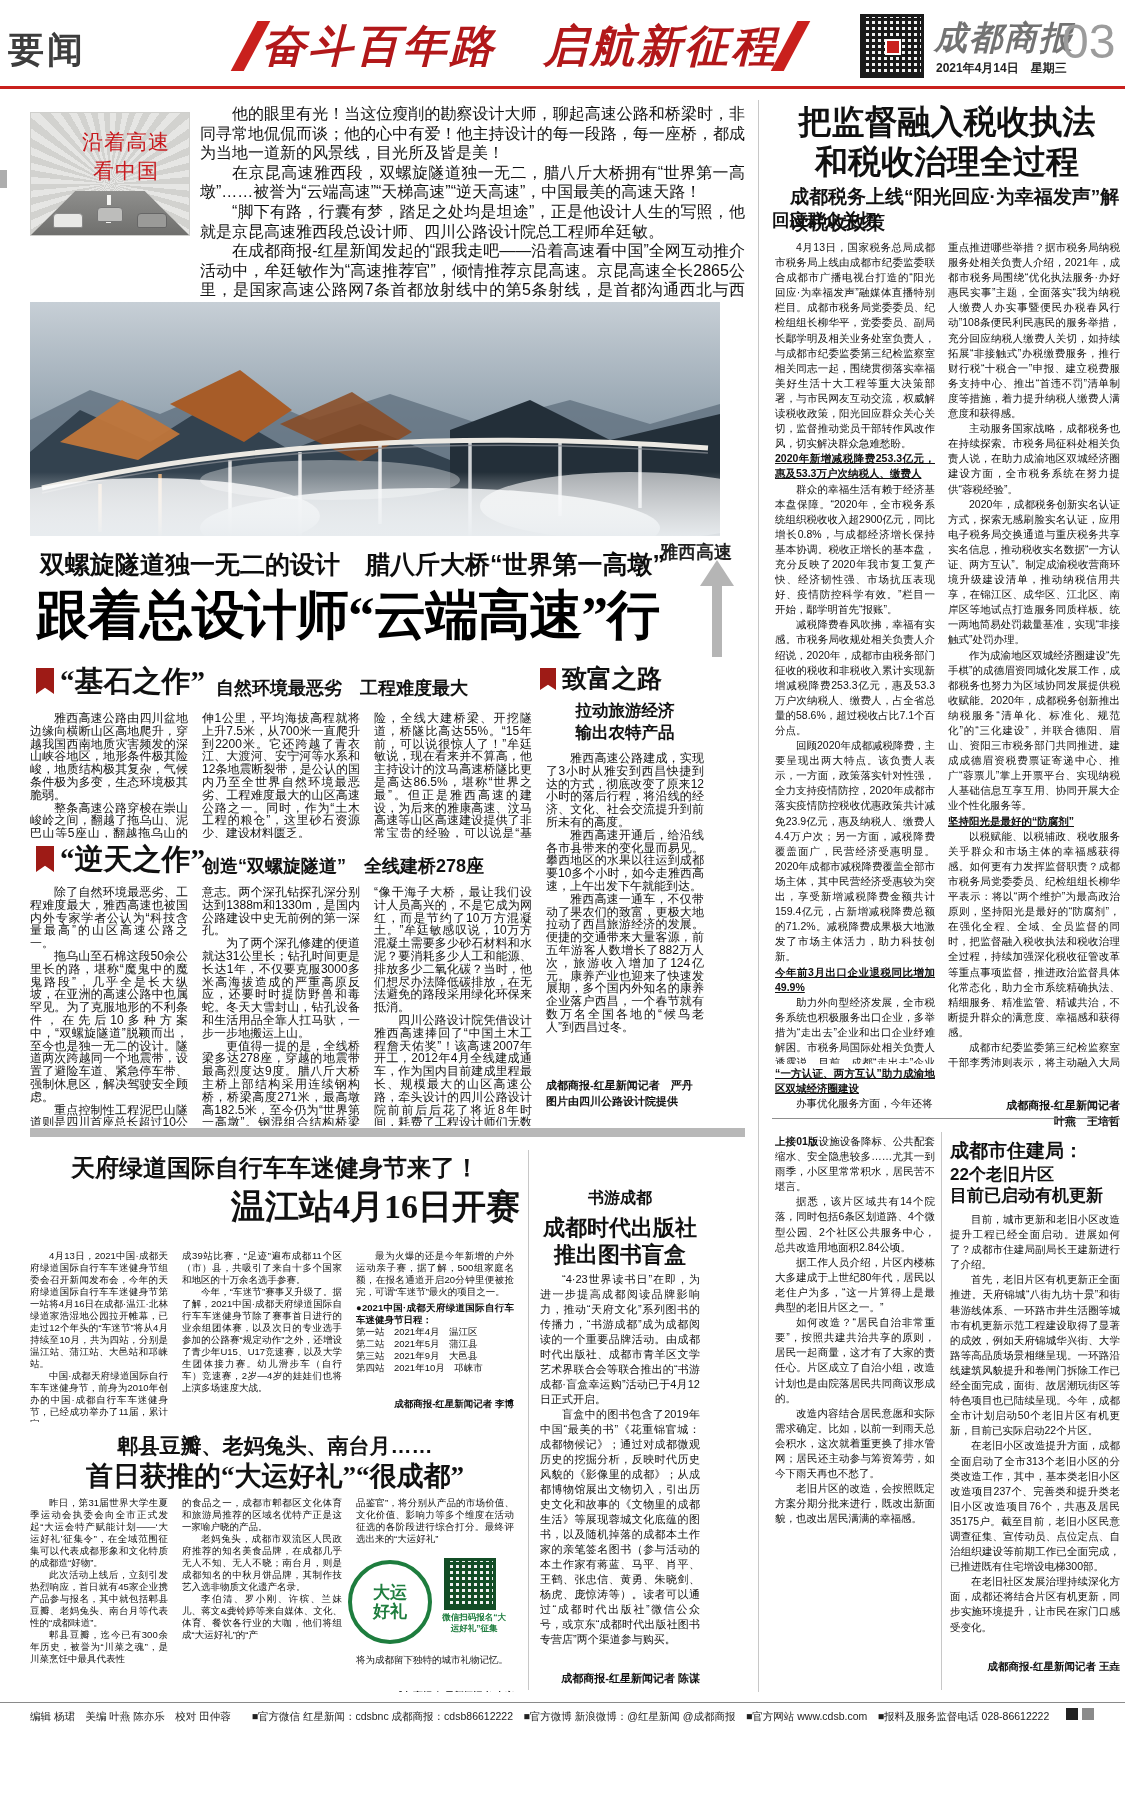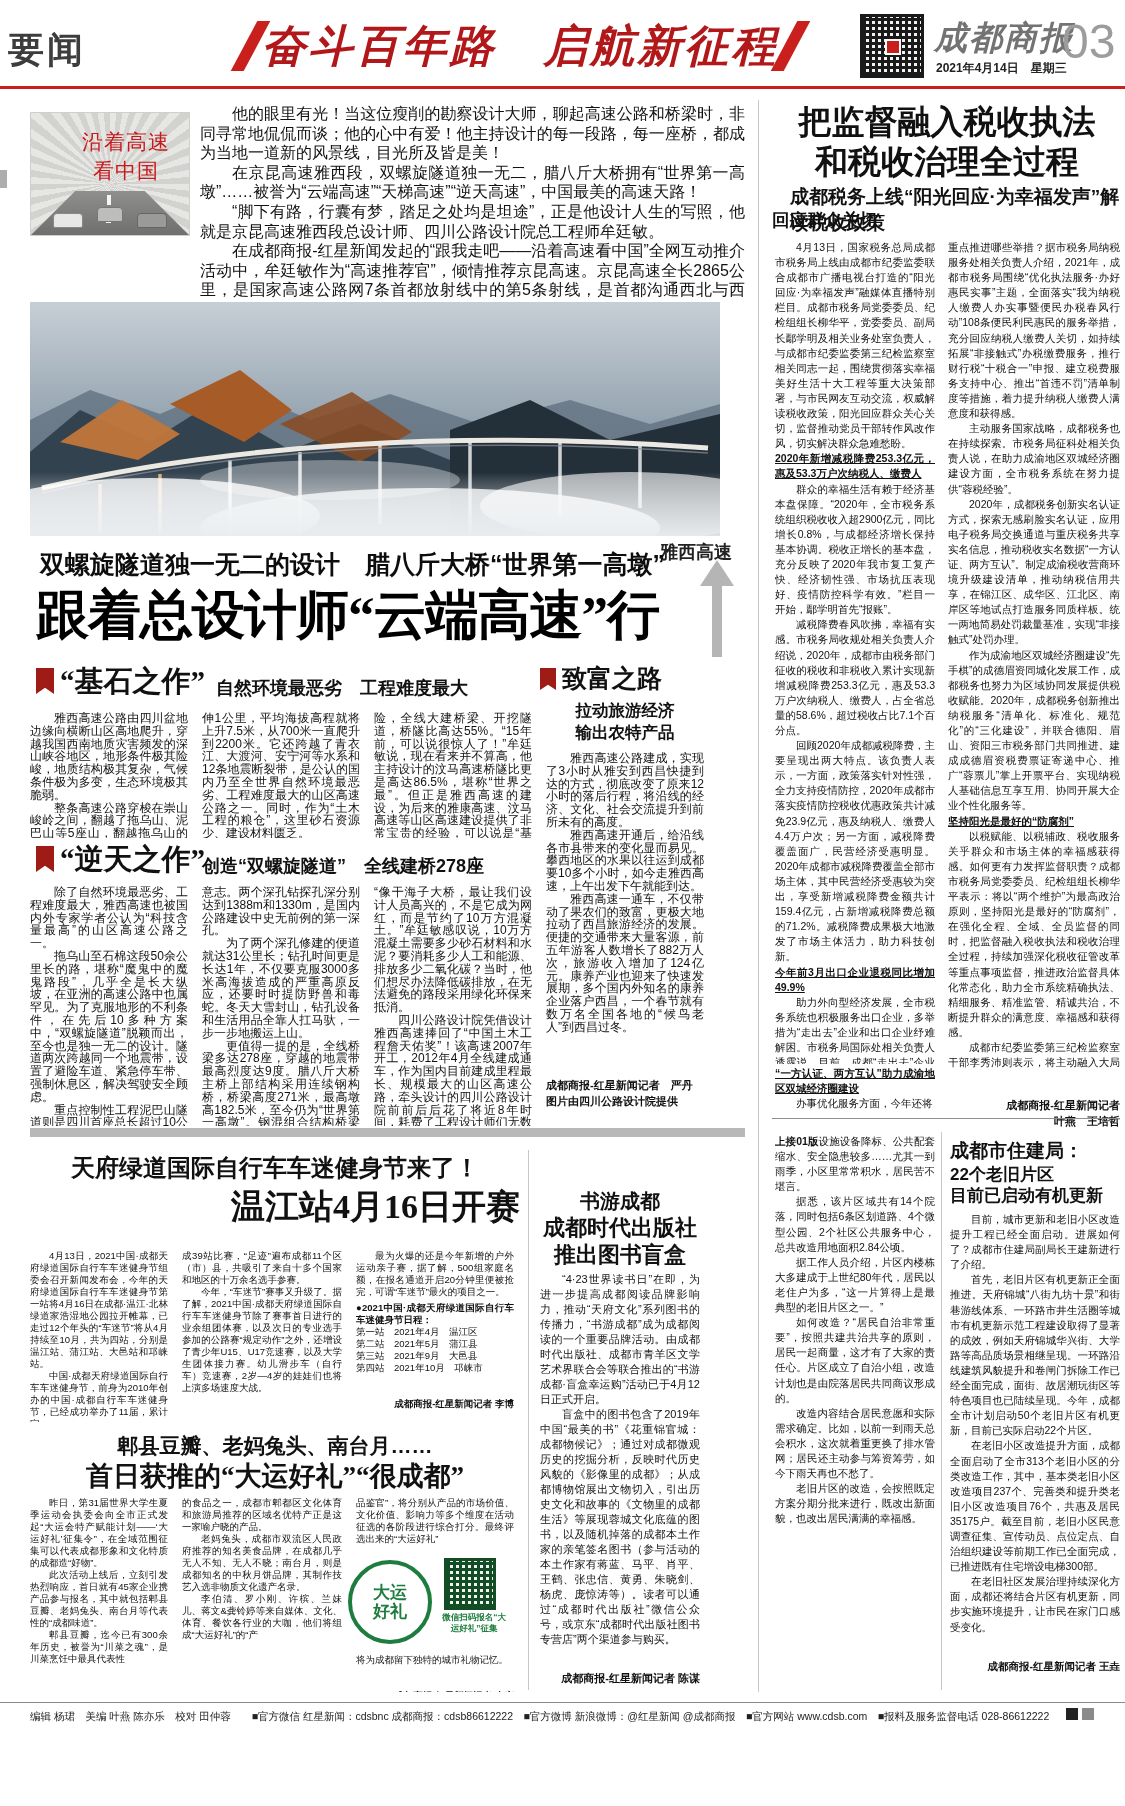--- a/index.html
+++ b/index.html
@@ -238,21 +238,21 @@
     <p class="ni" style="font-weight:800;margin-top:4px;">●2021中国·成都天府绿道国际自行车车迷健身节日程：</p>
     <p class="ni">第一站　2021年4月　温江区</p>
     <p class="ni">第二站　2021年5月　蒲江县</p>
     <p class="ni">第三站　2021年9月　大邑县</p>
     <p class="ni">第四站　2021年10月　邛崃市</p>
     <p class="byline">成都商报-红星新闻记者 李博</p>
   </div>
 
   <div class="vrule" style="left:528px;top:1150px;height:540px;"></div>
 
-  <div class="abs" style="left:540px;top:1188px;width:160px;text-align:center;font-size:20px;font-weight:700;">书游成都</div>
+  <div class="abs" style="left:540px;top:1188px;width:160px;text-align:center;font-size:16px;font-weight:700;">书游成都</div>
   <div class="abs" style="left:540px;top:1213px;width:160px;text-align:center;font-size:22px;font-weight:900;">成都时代出版社</div>
   <div class="abs" style="left:540px;top:1240px;width:160px;text-align:center;font-size:22px;font-weight:900;">推出图书盲盒</div>
   <div class="col f11" style="left:540px;top:1272px;width:160px;height:418px;">
     <p>“4·23世界读书日”在即，为进一步提高成都阅读品牌影响力，推动“天府文化”系列图书的传播力，“书游成都”成为成都阅读的一个重要品牌活动。由成都时代出版社、成都市青羊区文学艺术界联合会等联合推出的“书游成都·盲盒幸运购”活动已于4月12日正式开启。</p>
     <p>盲盒中的图书包含了2019年中国“最美的书”《花重锦官城：成都物候记》；通过对成都微观历史的挖掘分析，反映时代历史风貌的《影像里的成都》；从成都博物馆展出文物切入，引出历史文化和故事的《文物里的成都生活》等展现蓉城文化底蕴的图书，以及随机掉落的成都本土作家的亲笔签名图书（参与活动的本土作家有蒋蓝、马平、肖平、王鹤、张忠信、黄勇、朱晓剑、杨虎、庞惊涛等）。读者可以通过“成都时代出版社”微信公众号，或京东“成都时代出版社图书专营店”两个渠道参与购买。</p>
     <p class="byline">成都商报-红星新闻记者 陈谋</p>
   </div>
 
   <div class="abs" style="left:30px;top:1432px;width:490px;text-align:center;font-size:21px;font-weight:900;">郫县豆瓣、老妈兔头、南台月……</div>
   <div class="abs sf" style="left:30px;top:1458px;width:490px;text-align:center;font-size:27px;font-weight:900;">首日获推的“大运好礼”“很成都”</div>

